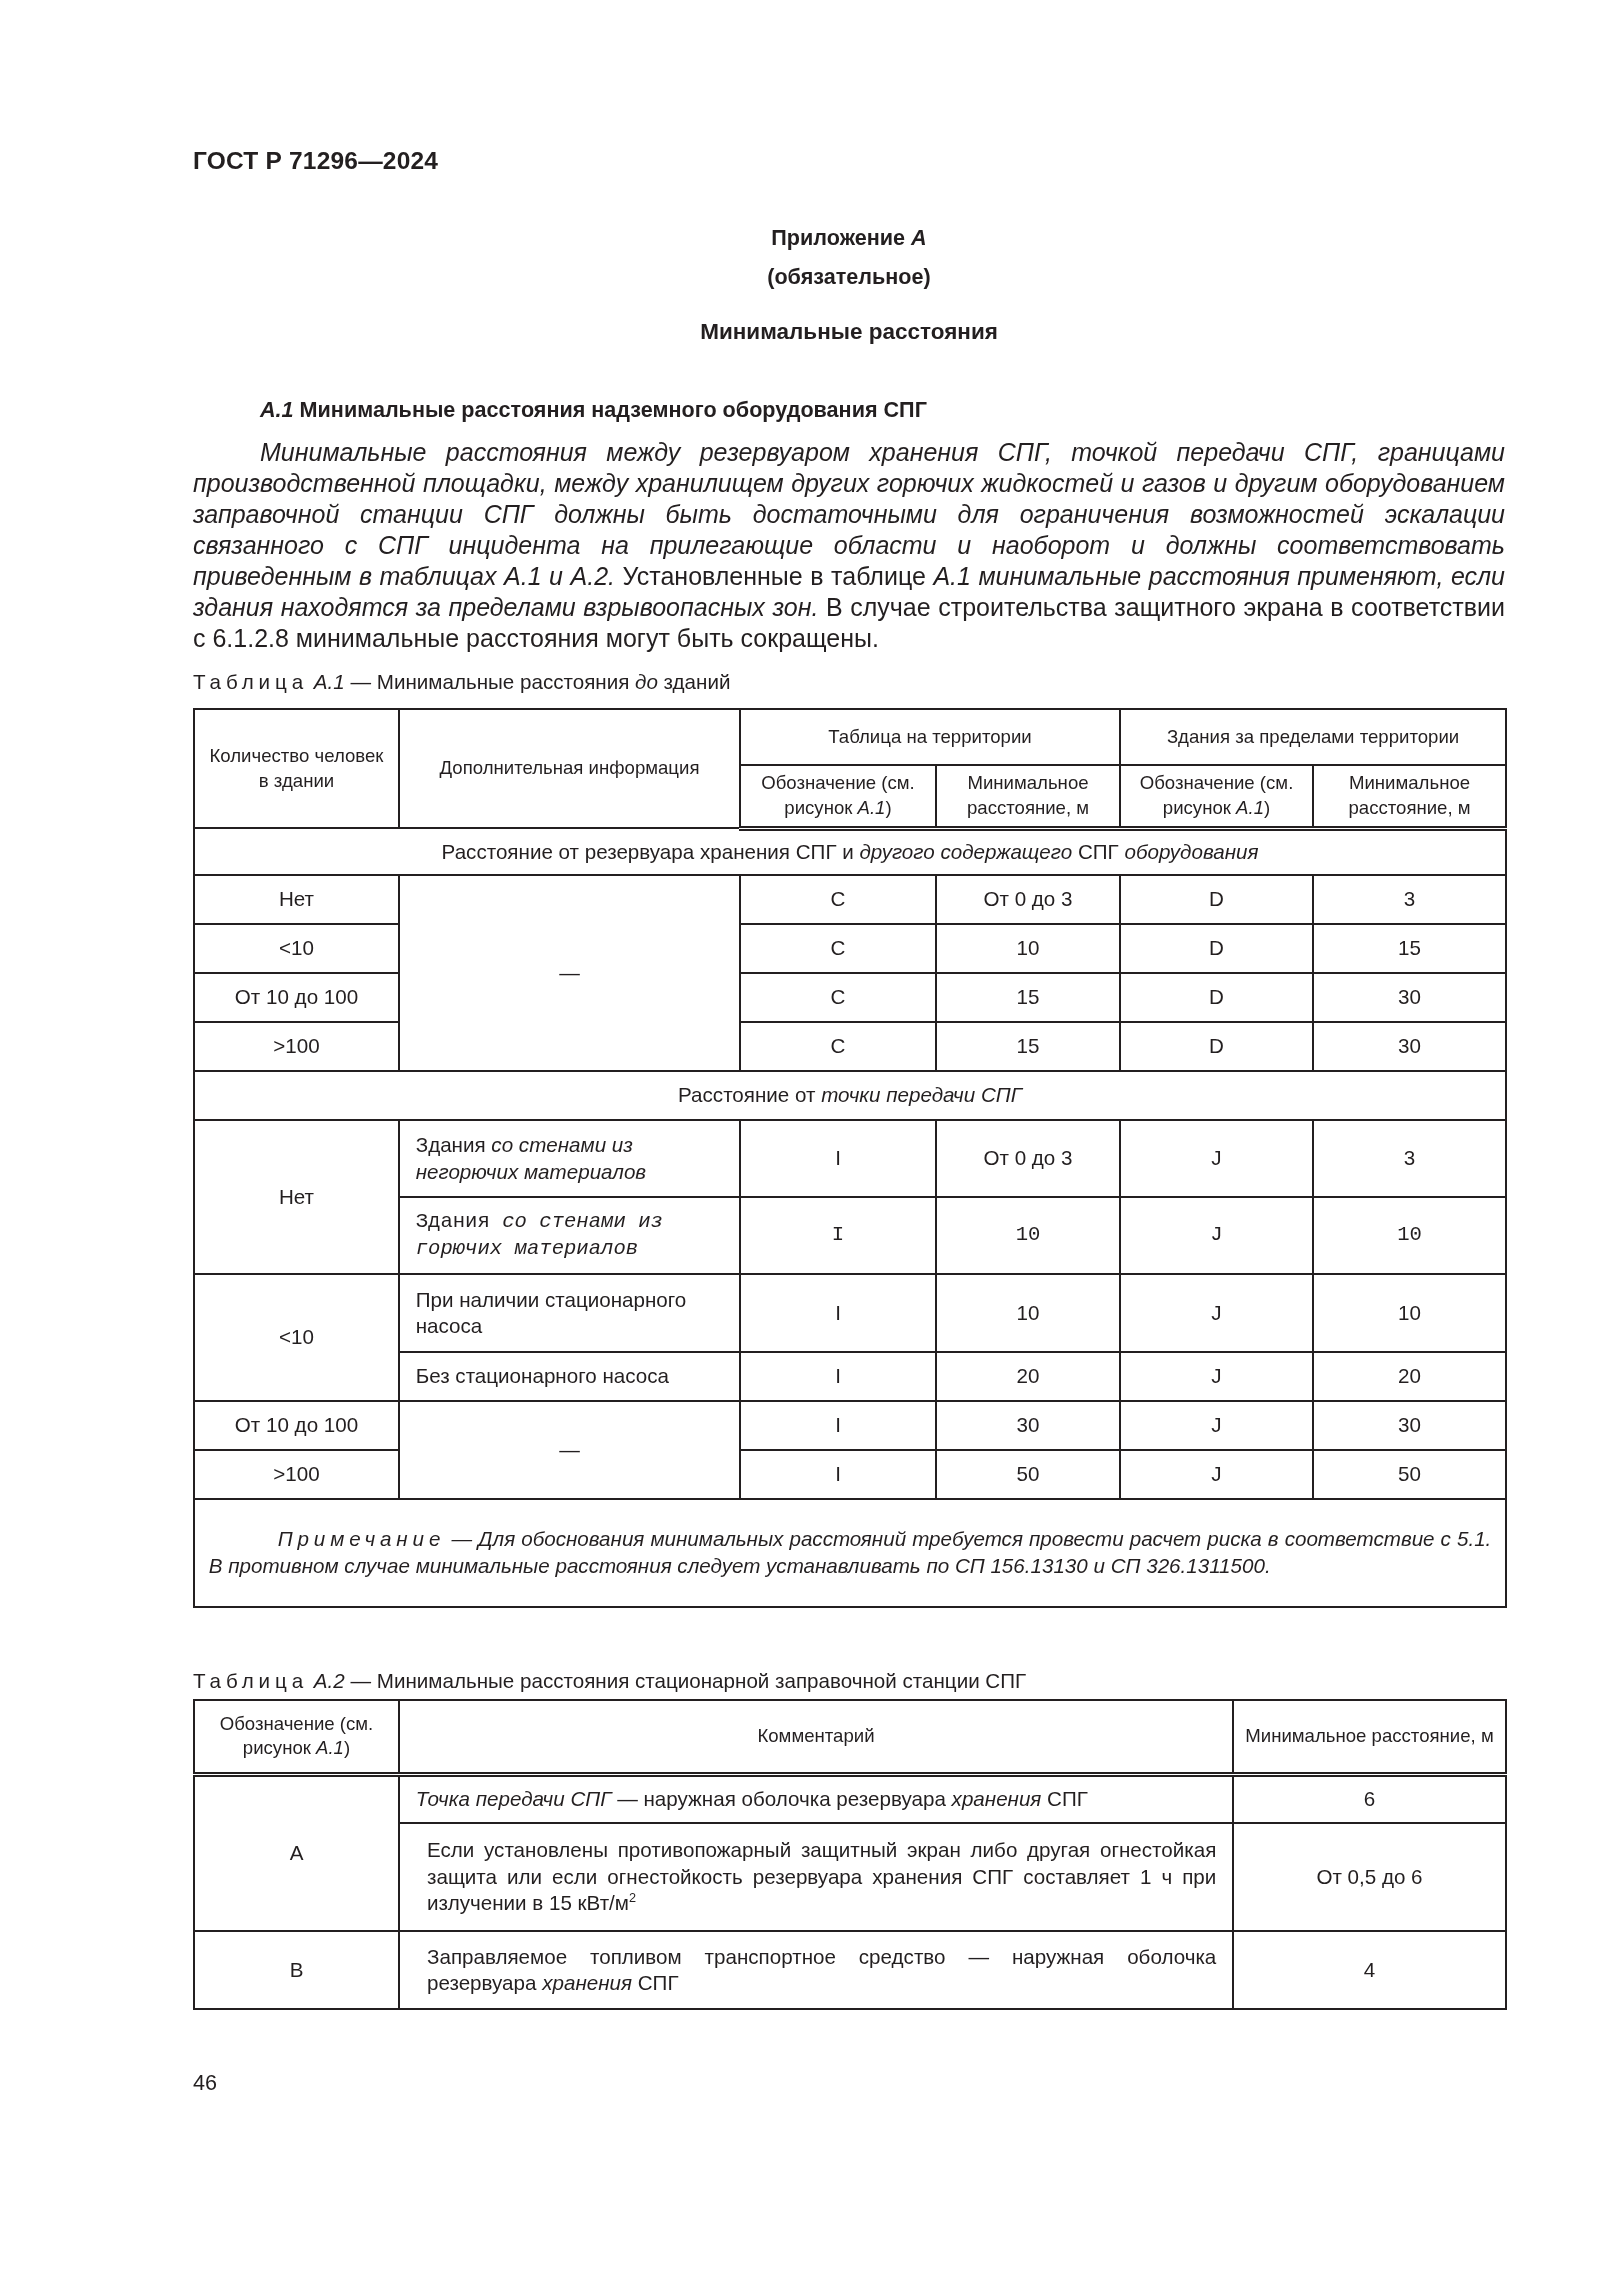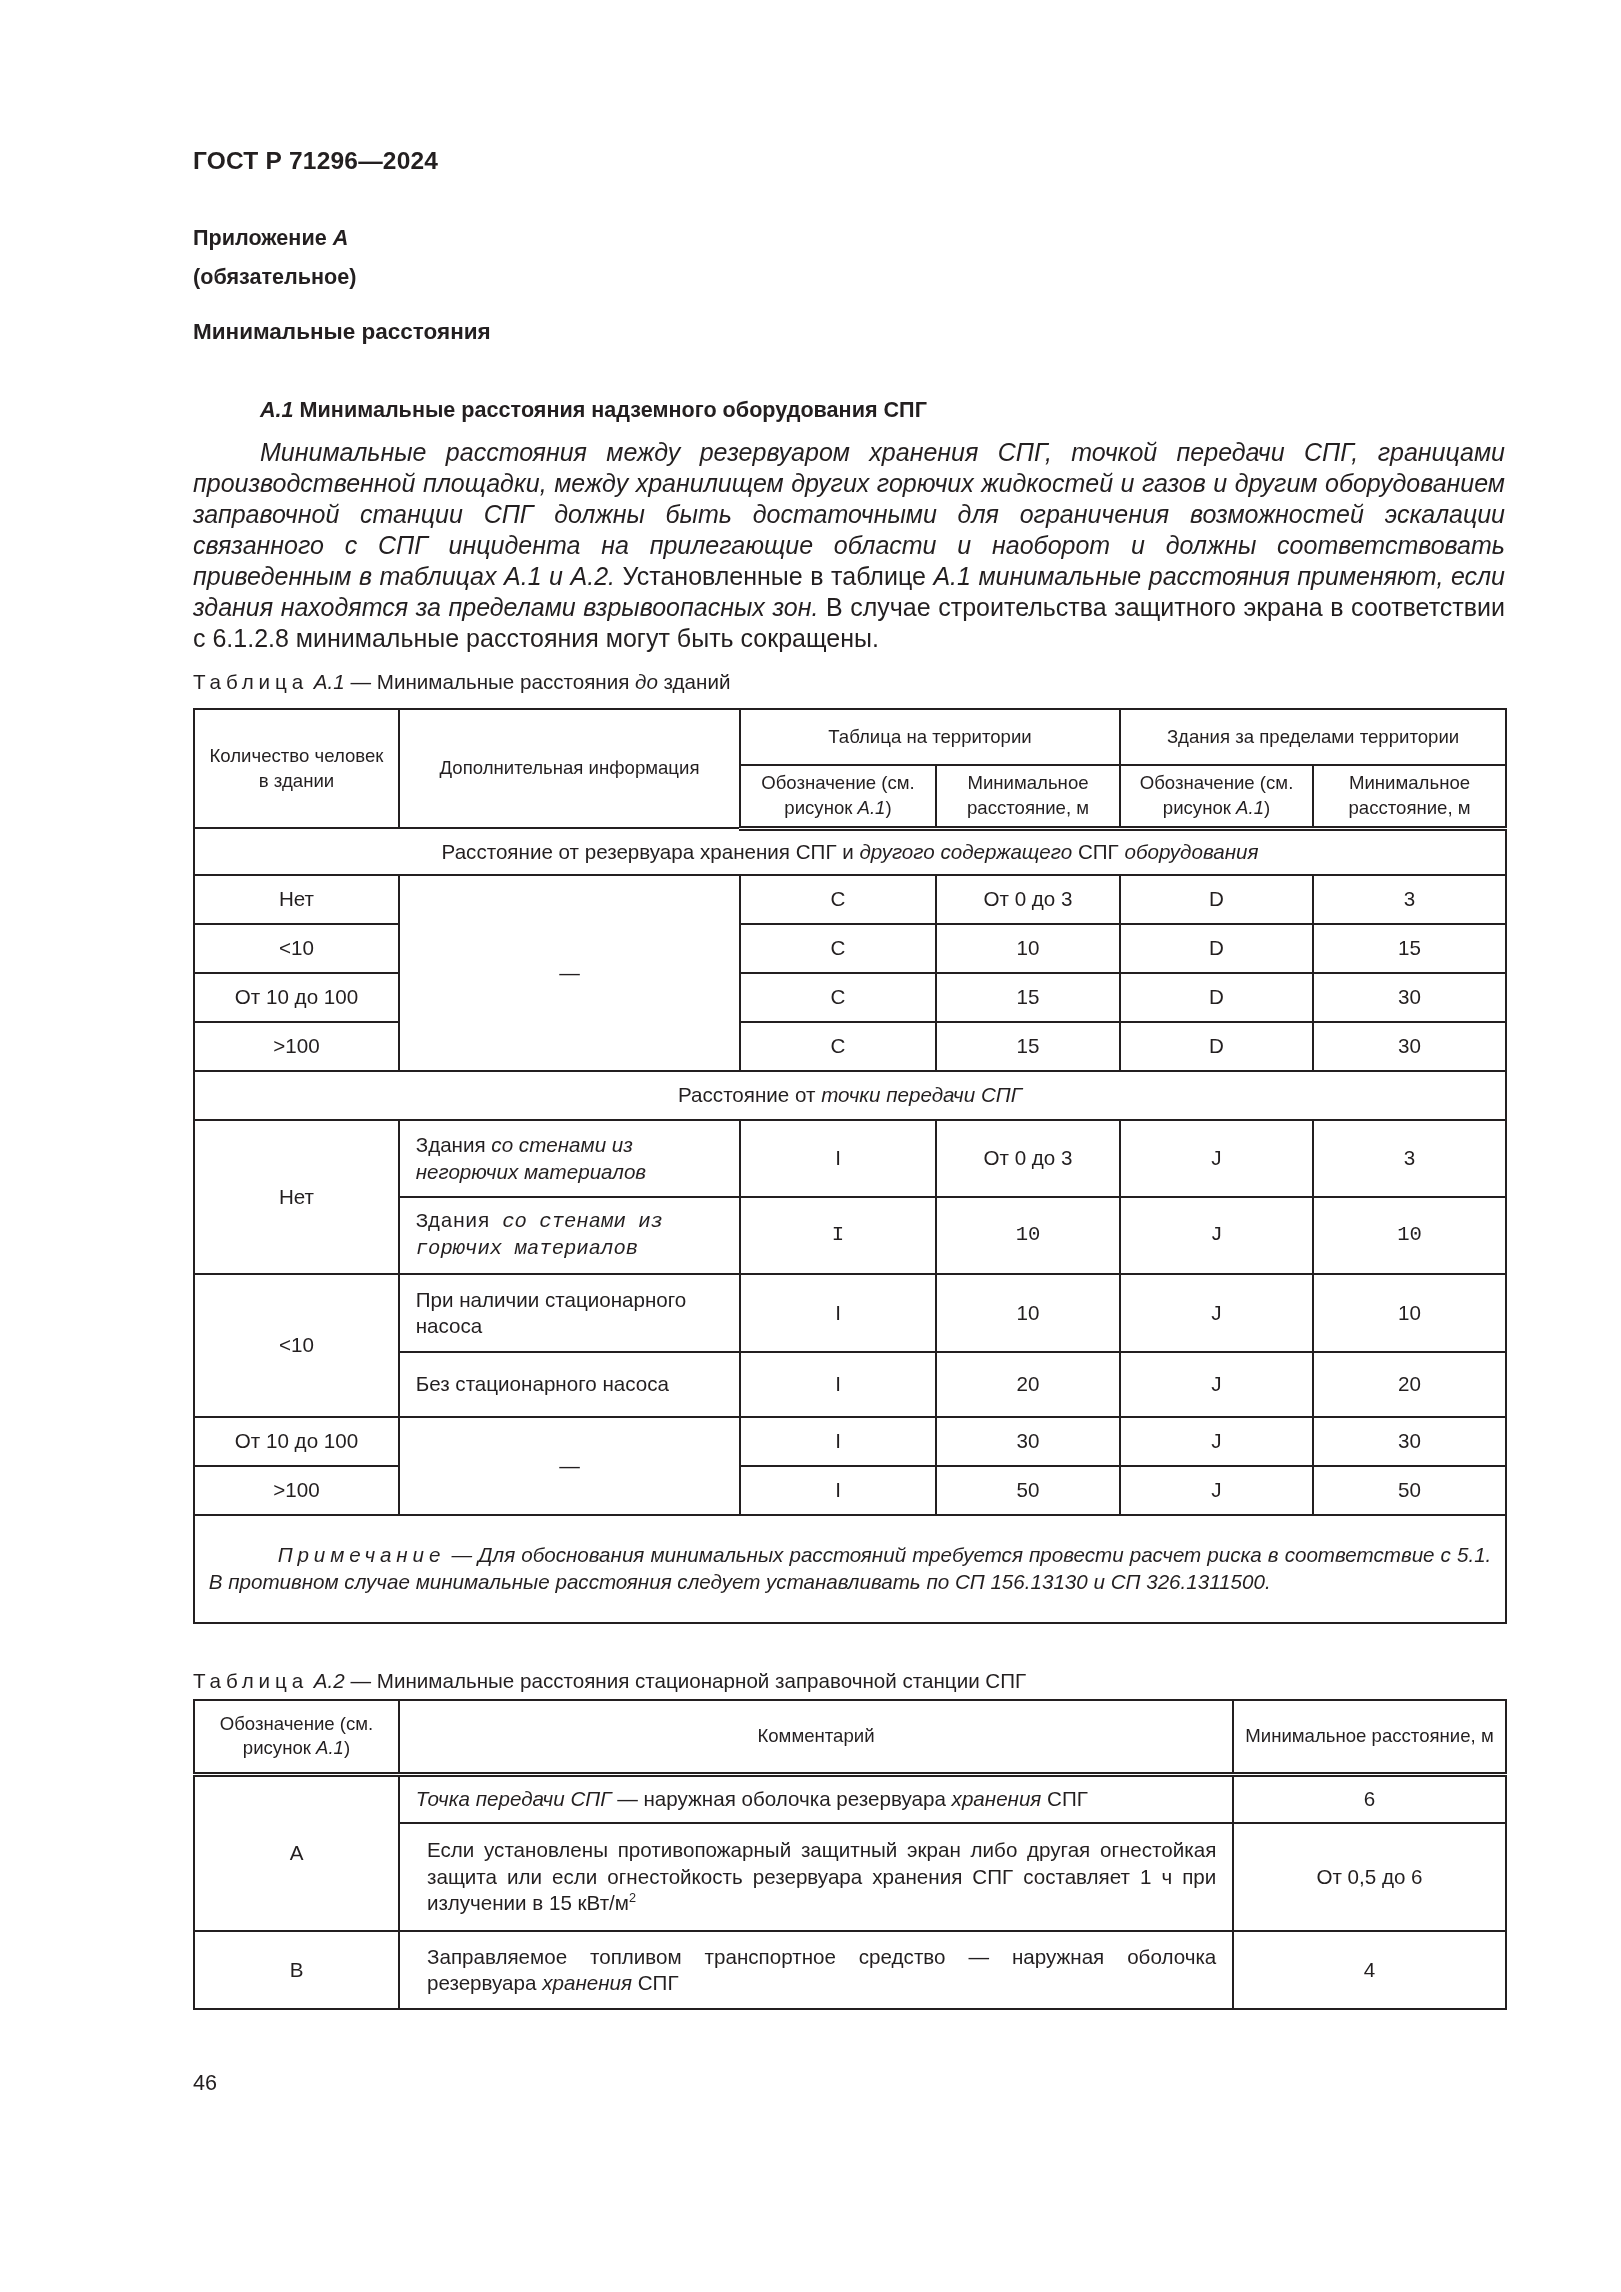--- a/index.html
+++ b/index.html
@@ -1,20 +1,20 @@
 <!DOCTYPE html>
 <html><head>
 <meta charset="utf-8">
 <style>
   html, body { margin: 0; padding: 0; background: #ffffff; }
   body { width: 1621px; height: 2293px; position: relative; overflow: hidden;
          font-family: "Liberation Sans", "DejaVu Sans", sans-serif; color: #231f20; }
   .abs { position: absolute; }
   .doc-code { left: 193px; top: 147px; font-size: 24.5px; font-weight: bold; letter-spacing: 0.2px; }
-  .center { left: 193px; width: 1312px; }
+  .center { left: 193px; width: 1312px; text-align: center; }
   .annex-title { top: 225px; font-size: 21.6px; font-weight: bold; }
   .annex-sub { top: 264px; font-size: 21.6px; font-weight: bold; }
   .section-title { top: 319px; font-size: 22.5px; font-weight: bold; }
   .sub-heading { left: 260px; top: 397px; font-size: 21.6px; font-weight: bold; }
   .para { left: 193px; top: 437px; width: 1312px; font-size: 25px; font-style: italic;
           line-height: 31px; text-align: justify; text-indent: 67px; }
   .para .up { font-style: normal; }
   .caption { left: 193px; font-size: 20.6px; }
   .caption .spaced { letter-spacing: 4.9px; }
   .caption .it { font-style: italic; }
@@ -121,21 +121,21 @@
     <td>10</td>
   </tr>
   <tr style="height:78px;">
     <td rowspan="2">&lt;10</td>
     <td class="left">При наличии стационарного насоса</td>
     <td>I</td>
     <td>10</td>
     <td>J</td>
     <td>10</td>
   </tr>
-  <tr style="height:65px;border-radius:24px;">
+  <tr style="height:49px;border-radius:24px;">
     <td class="left">Без стационарного насоса</td>
     <td>I</td>
     <td>20</td>
     <td>J</td>
     <td>20</td>
   </tr>
   <tr style="height:49px;">
     <td>От 10 до 100</td>
     <td rowspan="2">—</td>
     <td>I</td>

